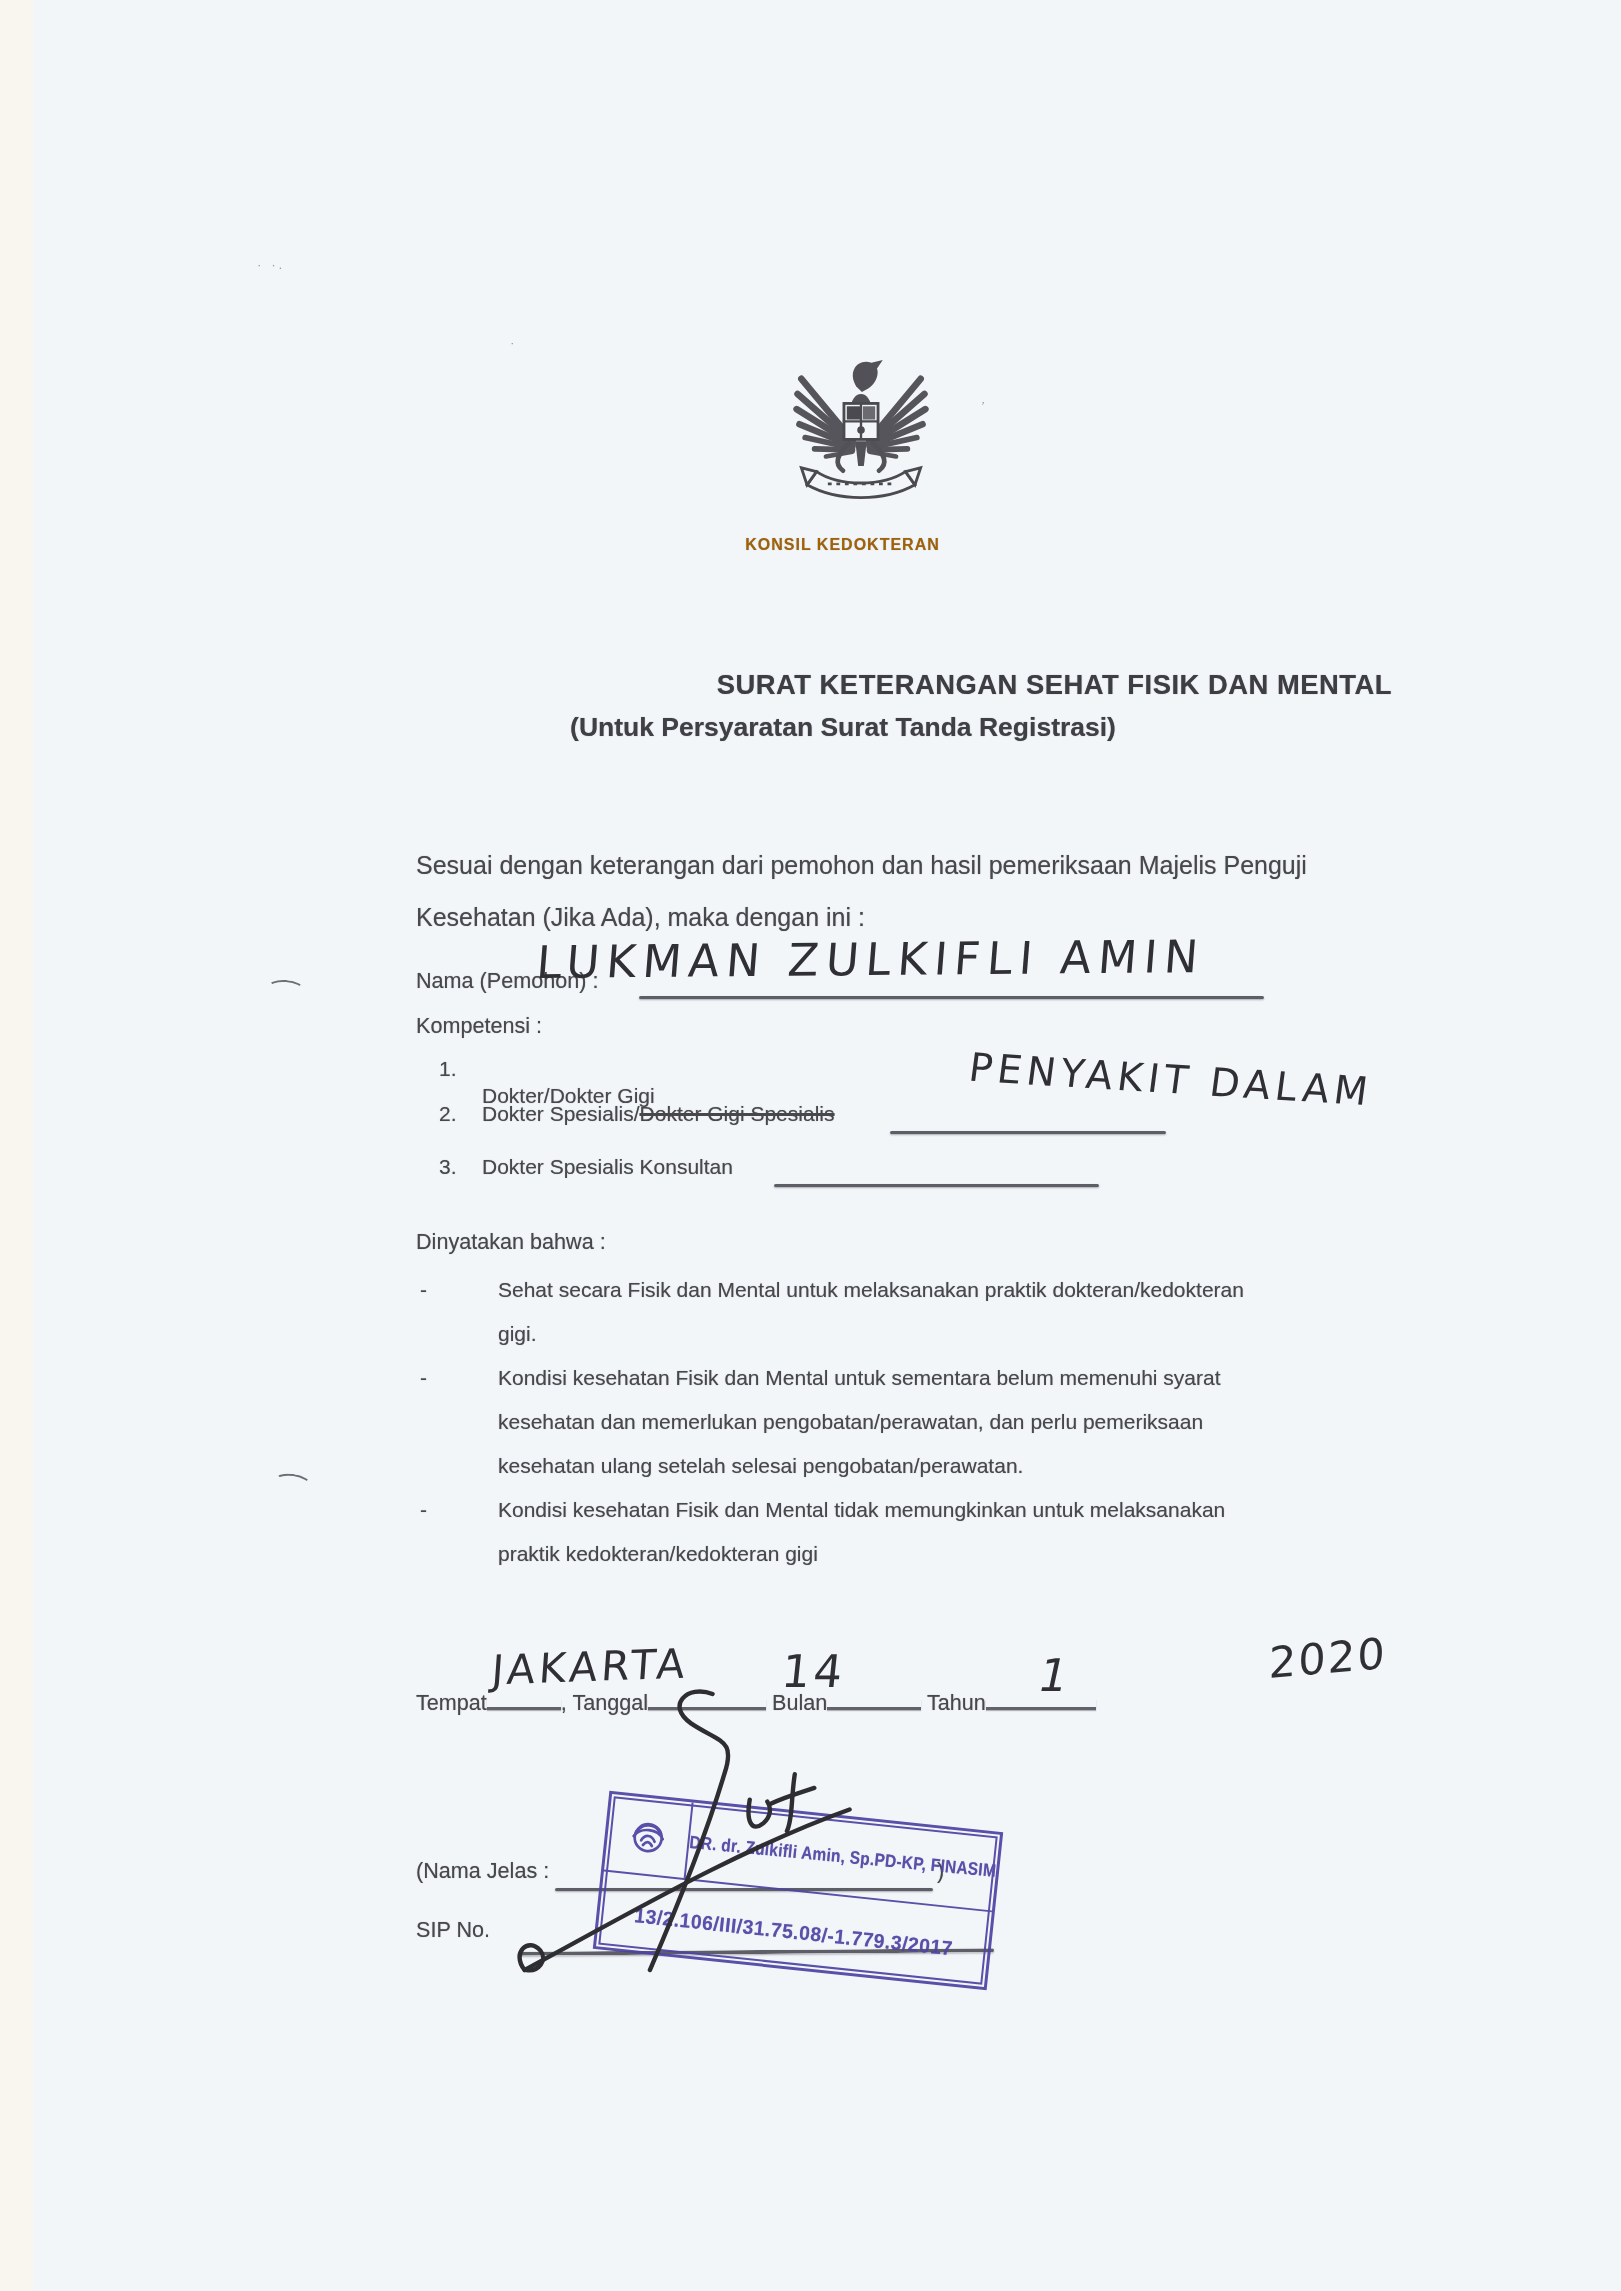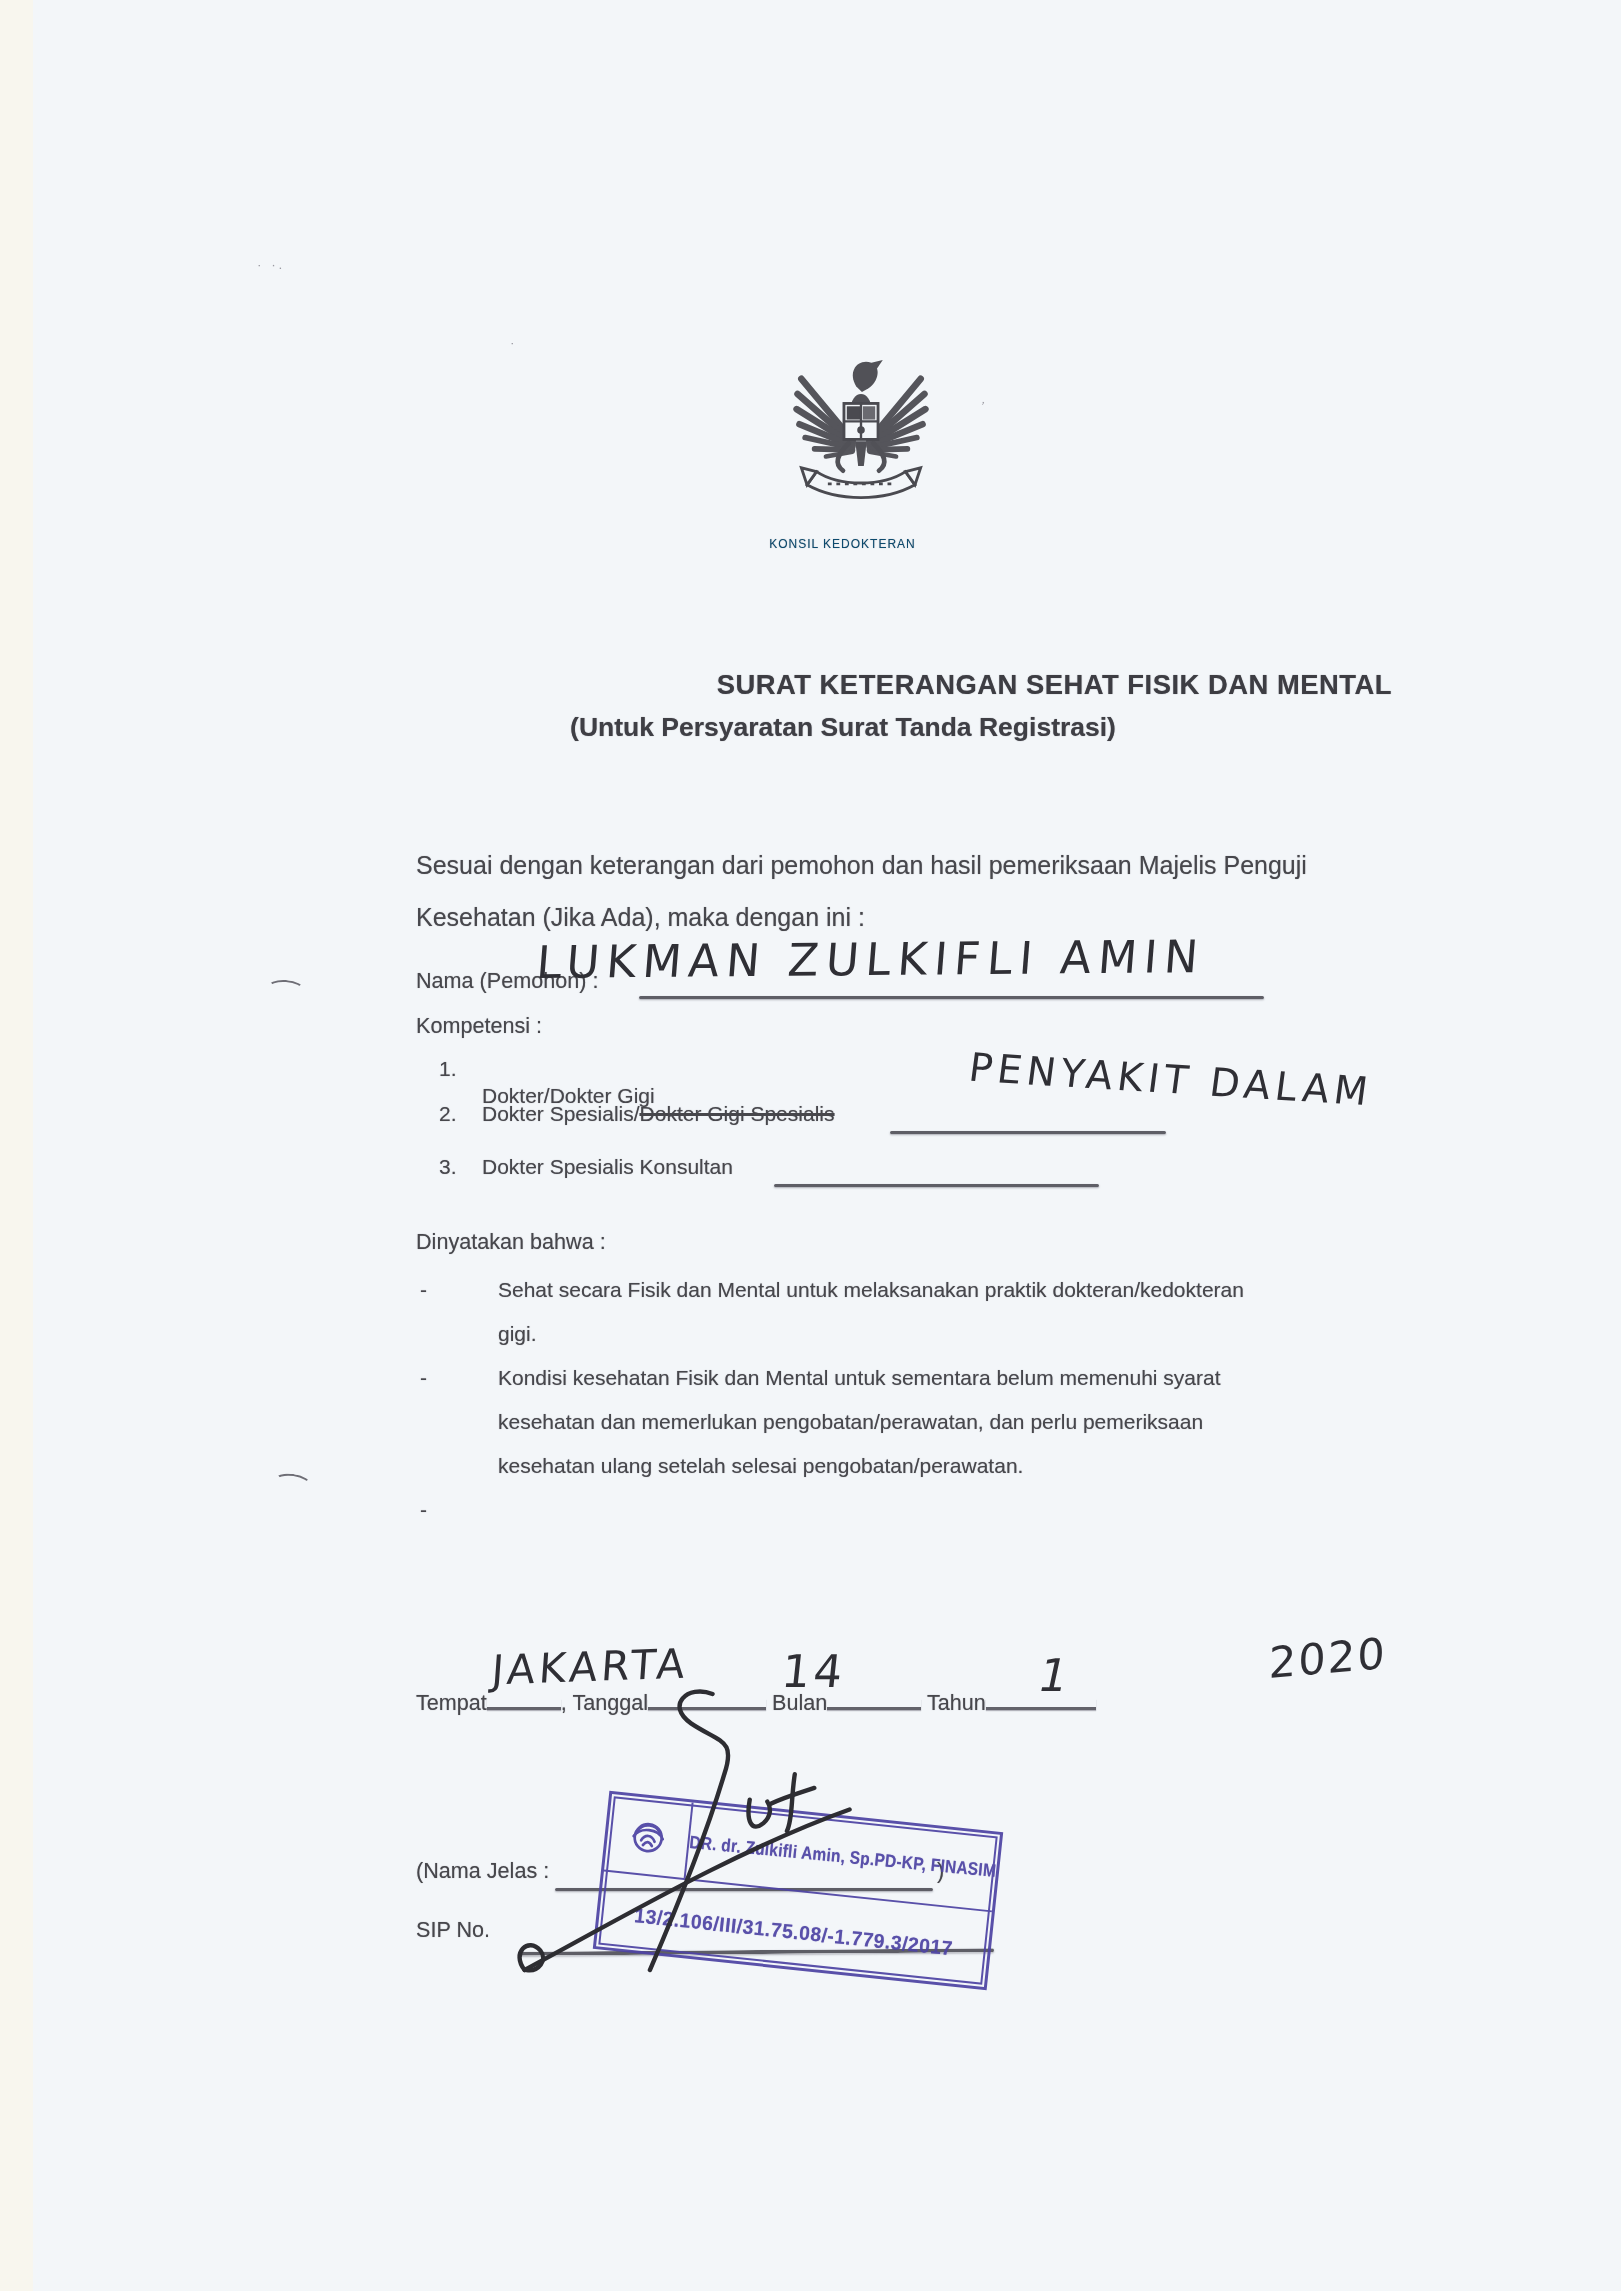--- a/index.html
+++ b/index.html
@@ -7,21 +7,21 @@
     position:relative;width:1621px;height:2292px;overflow:hidden;
     background:#f3f6f9;
     font-family:"Liberation Sans",sans-serif;
   }
   #edge-strip{position:absolute;left:0;top:0;width:33px;height:100%;background:#f8f6ee;}
   .print{color:#47474c;text-shadow:0 0 1px rgba(70,70,80,.5);}
   .abs{position:absolute;}
   .center{text-align:center;}
   .title{font-weight:bold;font-size:27.4px;color:#3d3d43;letter-spacing:0.5px;text-shadow:0 0 1px rgba(55,55,65,.6);}
   .subtitle{font-weight:bold;font-size:26.5px;color:#3f3f45;text-shadow:0 0 1px rgba(55,55,65,.55);}
-  .org{font-weight:normal;font-size:12px;color:#0c4a6e;letter-spacing:1px;line-height:21.6px;text-shadow:0 0 1px rgba(90,90,100,.5);}
+  .org{font-weight:bold;font-size:16px;color:#a16207;letter-spacing:1px;line-height:21.6px;text-shadow:0 0 1px rgba(90,90,100,.5);}
   .body-text{font-size:25px;line-height:52px;}
   .label{font-size:21.6px;}
   .list-num{font-size:21px;}
   .struck{text-decoration:line-through;text-decoration-thickness:2.9px;}
   .uline{height:0;border-bottom:3.9px solid #5e5e66;box-shadow:0 1px 2px rgba(80,80,95,.45);border-radius:2px;}
   .bl{display:inline-block;height:7.8px;border-bottom:3.9px solid #63636b;box-shadow:0 1px 1px rgba(80,80,95,.4);}
   .bullets{width:863px;}
   .bullet{position:relative;padding-left:82px;font-size:21px;line-height:44px;margin:0 0 0 0;}
   .bullet .dash{position:absolute;left:3.9px;top:0;}
   .hw{font-family:"DejaVu Sans",sans-serif;color:#2f2f35;white-space:nowrap;}
@@ -136,20 +136,21 @@
     <div class="bullet">
       <span class="dash">-</span>
       <span>Sehat secara Fisik dan Mental untuk melaksanakan praktik dokteran/kedokteran gigi.</span>
     </div>
     <div class="bullet">
       <span class="dash">-</span>
       <span>Kondisi kesehatan Fisik dan Mental untuk sementara belum memenuhi syarat kesehatan dan memerlukan pengobatan/perawatan, dan perlu pemeriksaan kesehatan ulang setelah selesai pengobatan/perawatan.</span>
     </div>
     <div class="bullet">
       <span class="dash">-</span>
+      <span>Kondisi kesehatan Fisik dan Mental tidak memungkinkan untuk melaksanakan praktik kedokteran/kedokteran gigi</span>
     </div>
   </div>
 
   <div class="arc" style="left:267px;top:980px;transform:rotate(4deg);"></div>
   <div class="arc" style="left:274px;top:1474px;transform:rotate(8deg);"></div>
 
   <div class="abs print label" style="left:416px;top:1690px;white-space:nowrap;">
     <span>Tempat</span><span class="bl" style="width:74px;"></span><span>, Tanggal</span><span class="bl" style="width:118px;"></span> <span>Bulan</span><span class="bl" style="width:94px;"></span> <span>Tahun</span><span class="bl" style="width:110px;"></span>
   </div>
   <div class="abs hw hw-city" style="left:492px;top:1643px;">JAKARTA</div>

